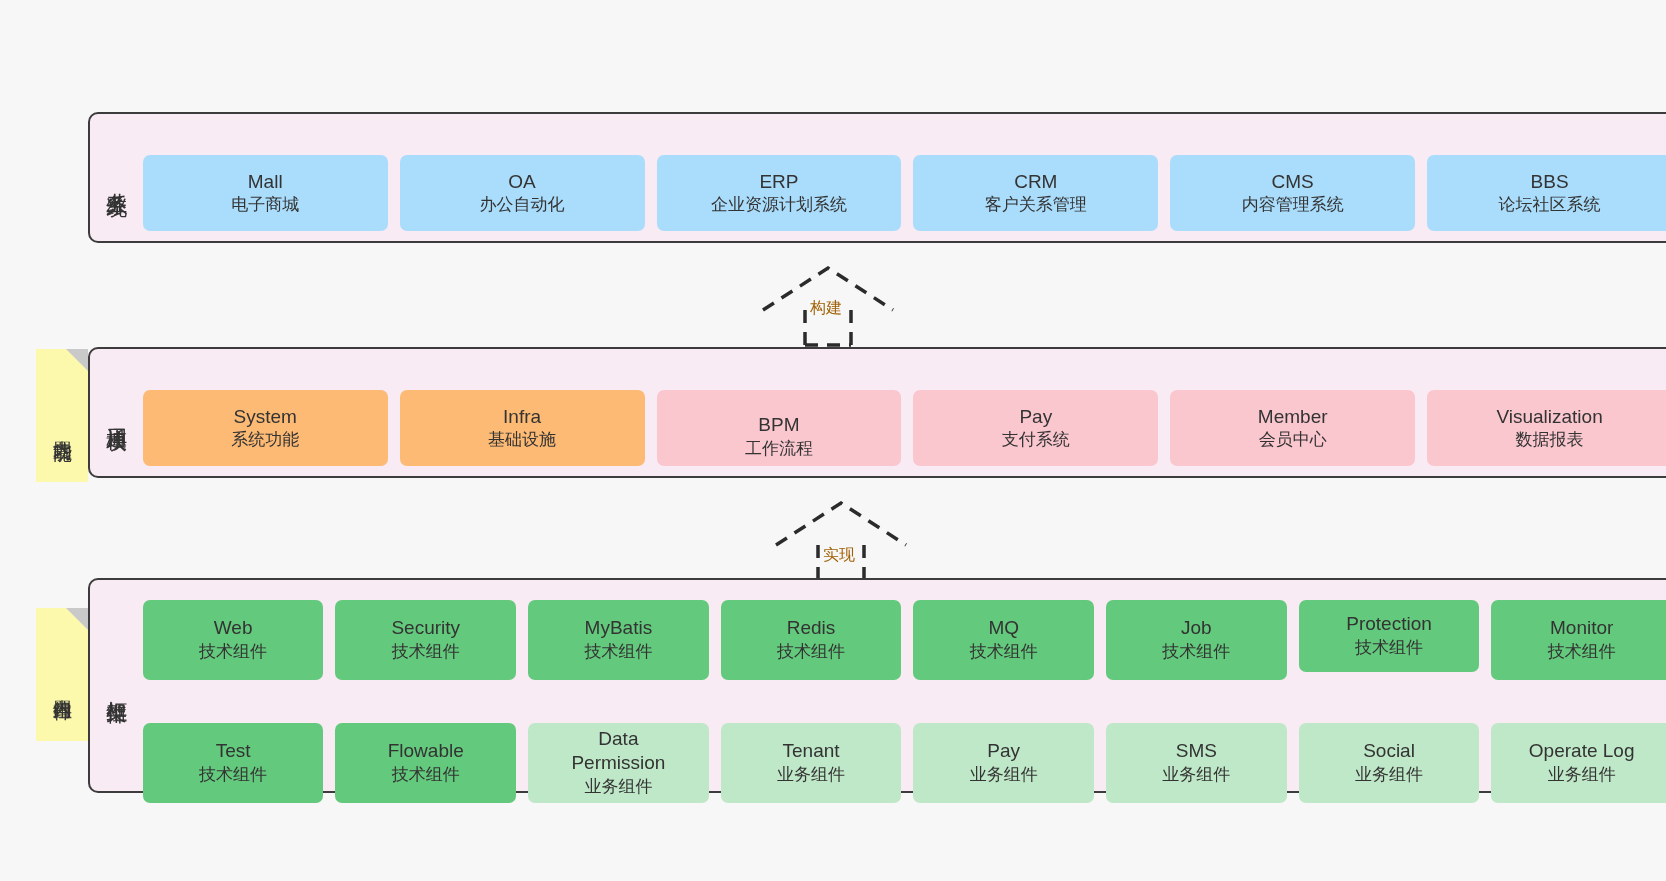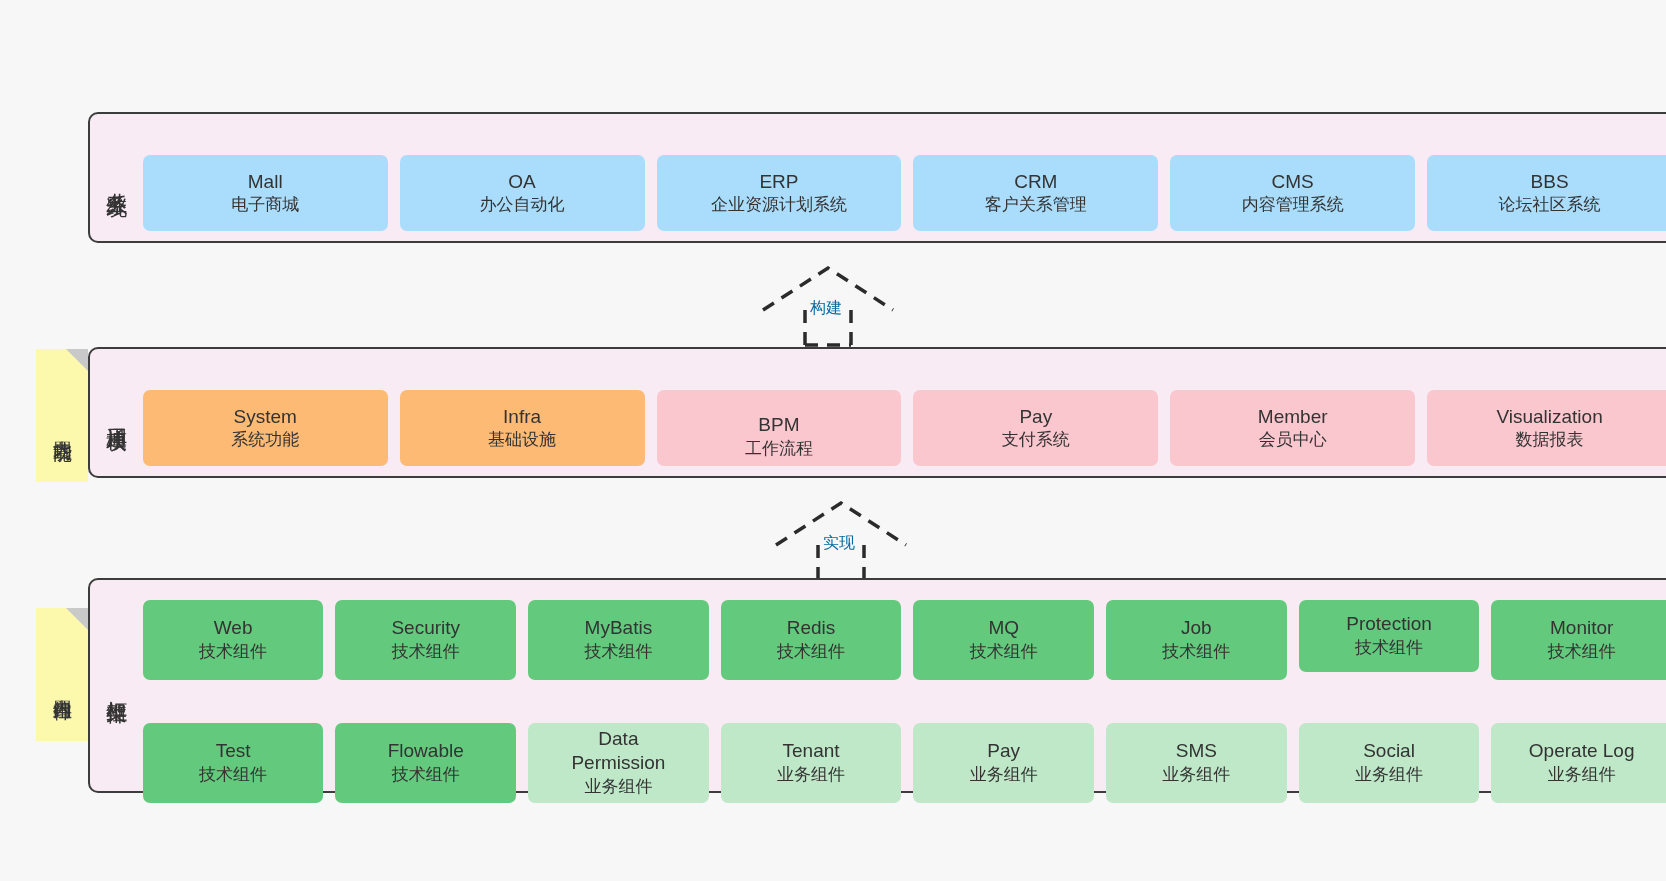--- a/index.html
+++ b/index.html
@@ -122,21 +122,21 @@
   .connector {
     position: absolute;
   }
   .connector svg {
     display: block;
     overflow: visible;
   }
   .connector-label {
     position: absolute;
     font-size: 16px;
-    color: #0369a1;
+    color: #a16207;
     background: transparent;
     white-space: nowrap;
   }
 </style>
 </head>
 <body>
 
 <div class="canvas">
 
   <div class="layer" style="left:88px; top:112px; width:1600px; height:131px;">
@@ -216,21 +216,21 @@
   <div class="sticky" style="left:36px; top:349px; height:133px;">
     <div class="sticky-fold"></div>
     <div class="sticky-text">内置功能</div>
   </div>
 
   <div class="connector" style="left:768px; top:497px; width:170px; height:85px;">
     <svg width="170" height="85" viewBox="0 0 170 85">
       <path d="M 8 48 L 73 6 L 138 48" fill="none" stroke="#2b2b2b" stroke-width="3.5" stroke-dasharray="13 9" stroke-linecap="butt"></path>
       <path d="M 50 48 L 50 83 M 96 48 L 96 83 M 50 83 L 96 83" fill="none" stroke="#2b2b2b" stroke-width="3.5" stroke-dasharray="13 9" stroke-linecap="butt"></path>
     </svg>
-    <div class="connector-label" style="left:55px; top:36px;">实现</div>
+    <div class="connector-label" style="left:55px; top:48px;">实现</div>
   </div>
 
   <div class="layer" style="left:88px; top:578px; width:1600px; height:215px;">
     <div class="layer-caption">框架组件</div>
     <div class="layer-body grid-8">
 
       <div class="node n-green" style="height:80px;">
         <div class="t1">Web</div>
         <div class="t2">技术组件</div>
       </div>

